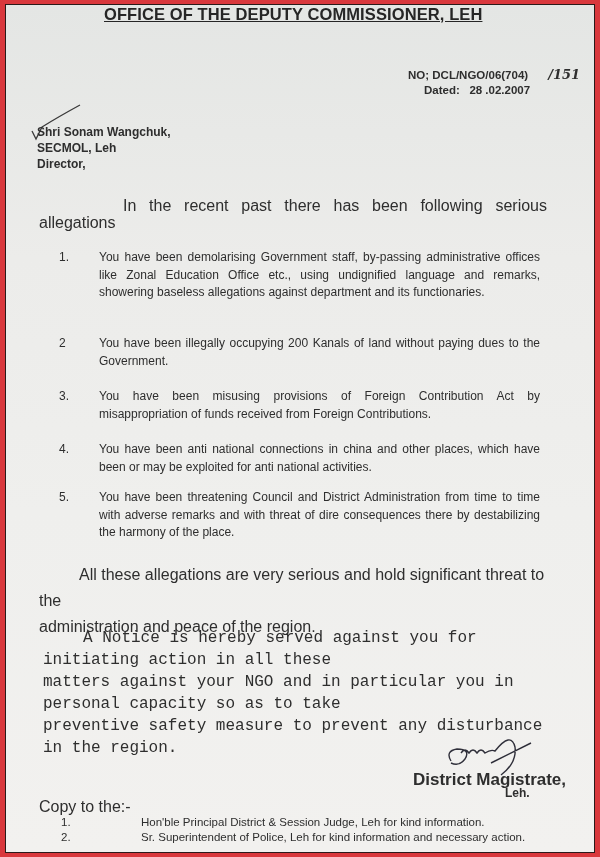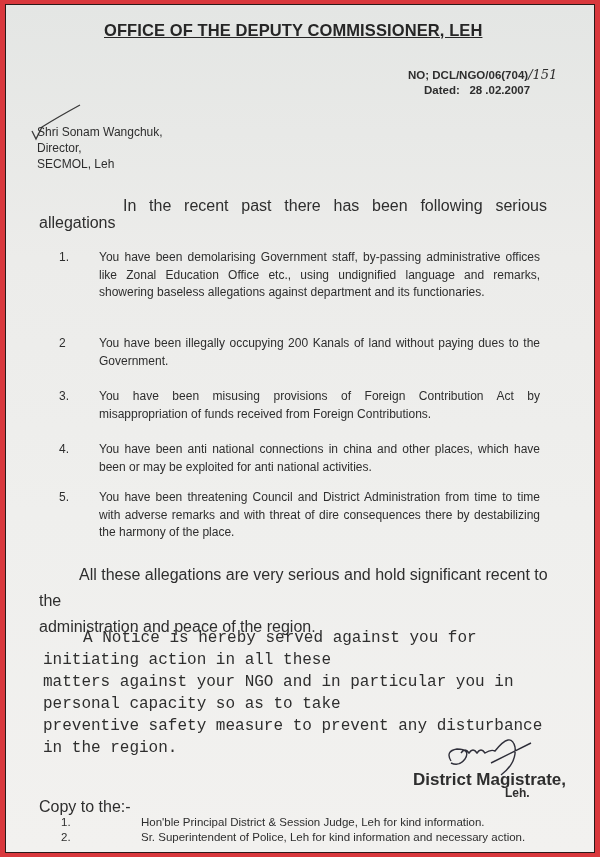--- a/index.html
+++ b/index.html
@@ -9,28 +9,28 @@
     font-family: "Liberation Sans", sans-serif;
   }
   .frame {
     position: absolute; left: 5px; top: 4px; width: 588px; height: 847px;
     border: 1px solid #2a1a1a;
     background: linear-gradient(180deg, #e4e6e4 0%, #ececea 30%, #efefed 60%, #f2f1ef 100%);
     overflow: hidden;
   }
   .doc { position: absolute; left: 0; top: 0; width: 588px; height: 847px; color: #2b2b2b; }
   .title {
-    position: absolute; left: 98px; top: 16px; width: 380px;
+    position: absolute; left: 98px; top: 0; width: 380px;
     font-size: 16.5px; font-weight: bold; text-decoration: underline; letter-spacing: 0.1px;
     color: #262626; white-space: nowrap;
   }
   .ref { position: absolute; left: 402px; top: 63px; font-size: 11.5px; font-weight: bold; color: #2e2e2e; line-height: 14px; }
-  .ref .hand { font-family: "DejaVu Serif", serif; font-style: italic; font-weight: normal; font-size: 13px; }
+  .ref .hand { font-family: "DejaVu Serif", serif; font-style: italic; font-weight: bold; font-size: 13px; padding-left: 20px; }
   .dated { position: absolute; left: 418px; top: 79px; font-size: 11.5px; font-weight: bold; color: #2e2e2e; }
-  .addr { position: absolute; left: 31px; top: 119px; font-size: 12px; font-weight: normal; line-height: 16px; color: #2e2e2e; }
+  .addr { position: absolute; left: 31px; top: 119px; font-size: 12px; font-weight: bold; line-height: 16px; color: #2e2e2e; }
   .tick { position: absolute; left: 22px; top: 96px; width: 60px; height: 40px; }
   .p { position: absolute; font-size: 16px; color: #2e2e2e; line-height: 17px; }
   .intro { left: 33px; top: 192px; width: 508px; }
   .intro .first { display: block; text-indent: 84px; text-align: justify; text-align-last: justify; }
   .item { position: absolute; left: 53px; font-size: 12px; color: #2e2e2e; line-height: 17.5px; }
   .item .num { position: absolute; left: 0; top: 0; }
   .item .txt { position: absolute; left: 40px; top: 0; width: 441px; text-align: justify; }
   .closing { left: 33px; top: 557px; width: 510px; line-height: 26px; }
   .closing .first { display:block; text-indent: 40px; }
   .notice { left: 37px; top: 622px; width: 510px; line-height: 22px; font-family: Liberation Mono, monospace; }
@@ -58,22 +58,22 @@
       <span>Dated:</span>&nbsp;&nbsp;
       <span>28 .02.2007</span>
     </div>
 
     <svg class="tick" viewBox="0 0 60 40">
       <path d="M4 30 L8 38 L14 26 Q30 16 52 4" stroke="#3a3a3a" stroke-width="1.3" fill="none"></path>
     </svg>
 
     <div class="addr">
       <div>Shri Sonam Wangchuk,</div>
+      <div>SECMOL, Leh</div>
       <div>Director,</div>
-      <div>SECMOL, Leh</div>
     </div>
 
     <div class="p intro">
       <span class="first">In the recent past there has been following serious allegations</span>
     </div>
 
     <div class="item" style="top:244px;">
       <span class="num">1.</span>
       <span class="txt">You have been demolarising Government staff, by-passing administrative offices like Zonal Education Office etc., using undignified language and remarks, showering baseless allegations against department and its functionaries.</span>
     </div>
@@ -88,21 +88,21 @@
     <div class="item" style="top:436px;">
       <span class="num">4.</span>
       <span class="txt">You have been anti national connections in china and other places, which have been or may be exploited for anti national activities.</span>
     </div>
     <div class="item" style="top:484px;">
       <span class="num">5.</span>
       <span class="txt">You have been threatening Council and District Administration from time to time with adverse remarks and with threat of dire consequences there by destabilizing the harmony of the place.</span>
     </div>
 
     <div class="p closing">
-      <span class="first">All these allegations are very serious and hold significant recent to the</span>
+      <span class="first">All these allegations are very serious and hold significant threat to the</span>
       <span>administration and peace of the region.</span>
     </div>
 
     <div class="p notice">
       <span class="first">A Notice is hereby served against you for initiating action in all these</span>
       <div>matters against your NGO and in particular you in personal capacity so as to take</div>
       <div>preventive safety measure to prevent any disturbance in the region.</div>
     </div>
 
     <svg class="sig-img" viewBox="0 0 120 48">

